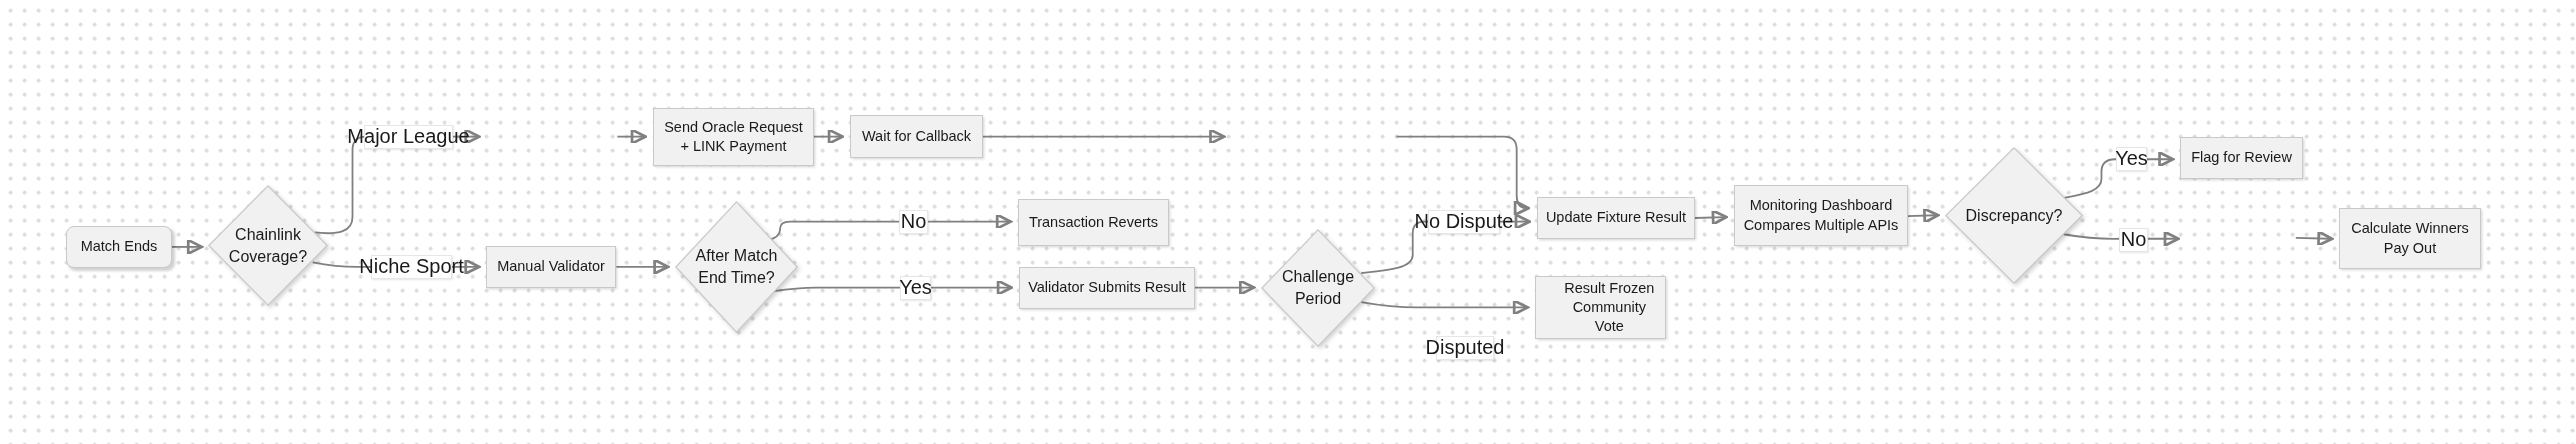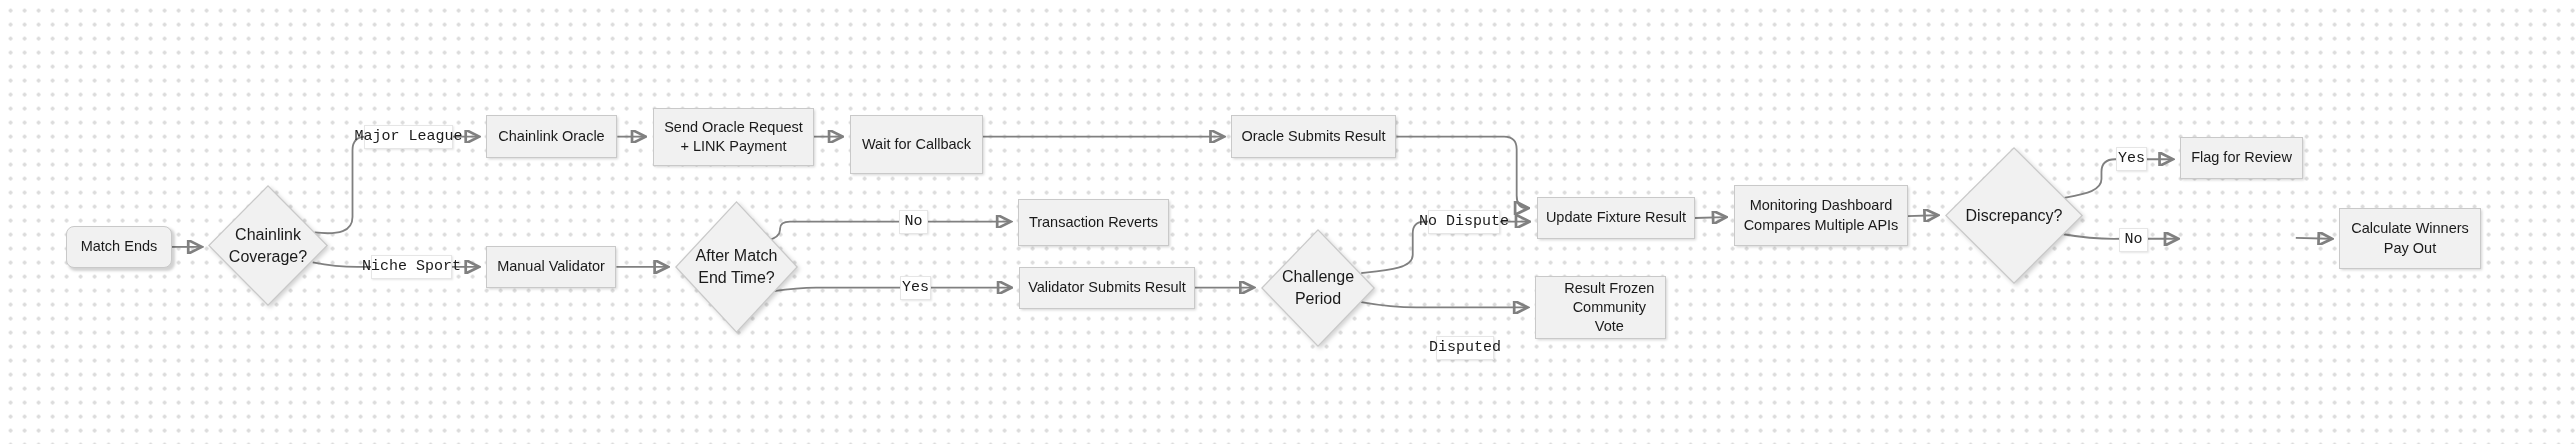--- a/index.html
+++ b/index.html
@@ -34,21 +34,21 @@
     display:flex;align-items:center;justify-content:center;
     text-align:center;font-size:16px;line-height:1.35;
   }
   .diamond .label span{display:block;}
   .edge-chip{
     position:absolute;
     background:#ffffff;
     border:0.9px solid #e6e6e6;
     box-shadow:0.9px 1.4px 1.8px rgba(0,0,0,0.10);
     display:flex;align-items:center;justify-content:center;
-    font-size:15px;box-sizing:border-box;white-space:nowrap;font-family:Liberation Mono, monospace;
+    font-size:20px;box-sizing:border-box;white-space:nowrap;
   }
 </style>
 </head>
 <body>
 
 <div id="canvas">
 
   <svg id="edge-layer" viewBox="0 0 2850 492">
     <defs>
       <marker id="arrow" viewBox="0 0 10 10" refX="8.5" refY="5" markerWidth="9.5" markerHeight="7.5" orient="auto-start-reverse">
@@ -69,24 +69,22 @@
     <path d="M 1506 302 C 1535 299 1563 297 1563 282 V 258 Q 1563 245 1576 245 H 1690" marker-end="url(#arrow)"></path>
     <path d="M 1506 334 Q 1540 340 1567 340 H 1688" marker-end="url(#arrow)"></path>
     <path d="M 1875 241 L 1908 240" marker-end="url(#arrow)"></path>
     <path d="M 2110 239 L 2142 238" marker-end="url(#arrow)"></path>
     <path d="M 2283 219 C 2308 214 2325 211 2325 198 V 190 Q 2325 176 2340 176 H 2402" marker-end="url(#arrow)"></path>
     <path d="M 2283 259 Q 2318 265 2347 264 H 2408" marker-end="url(#arrow)"></path>
     <path d="M 2540 263 L 2578 264" marker-end="url(#arrow)"></path>
   </svg>
 
   <div class="node" style="left:66px;top:226px;width:106px;height:42px;border-radius:8px;">Match Ends</div>
-  <div class="node" style="left:486px;top:115px;width:131px;height:43px;">Chainlink Oracle</div>
   <div class="node" style="left:653px;top:108px;width:161px;height:58px;">Send Oracle Request + LINK Payment</div>
-  <div class="node" style="left:850px;top:115px;width:133px;height:59px;">Wait for Callback</div>
-  <div class="node" style="left:1231px;top:115px;width:165px;height:43px;">Oracle Submits Result</div>
+  <div class="node" style="left:850px;top:115px;width:133px;height:43px;">Wait for Callback</div>
   <div class="node" style="left:486px;top:246px;width:130px;height:42px;text-align:center;">Manual Validator</div>
   <div class="node" style="left:1018px;top:199px;width:151px;height:47px;">Transaction Reverts</div>
   <div class="node" style="left:1019px;top:267px;width:176px;height:42px;">Validator Submits Result</div>
   <div class="node" style="left:1535px;top:276px;width:131px;height:63px;padding-left:23px;">Result Frozen Community Vote</div>
   <div class="node" style="left:1537px;top:197px;width:158px;height:42px;">Update Fixture Result</div>
   <div class="node" style="left:1734px;top:185px;width:174px;height:61px;">Monitoring Dashboard Compares Multiple APIs</div>
   <div class="node" style="left:2180px;top:137px;width:123px;height:42px;">Flag for Review</div>
   <div class="node" style="left:2339px;top:208px;width:142px;height:61px;">Calculate Winners Pay Out</div>
 
   <div class="diamond" style="left:208px;top:185px;width:120px;height:121px;">

